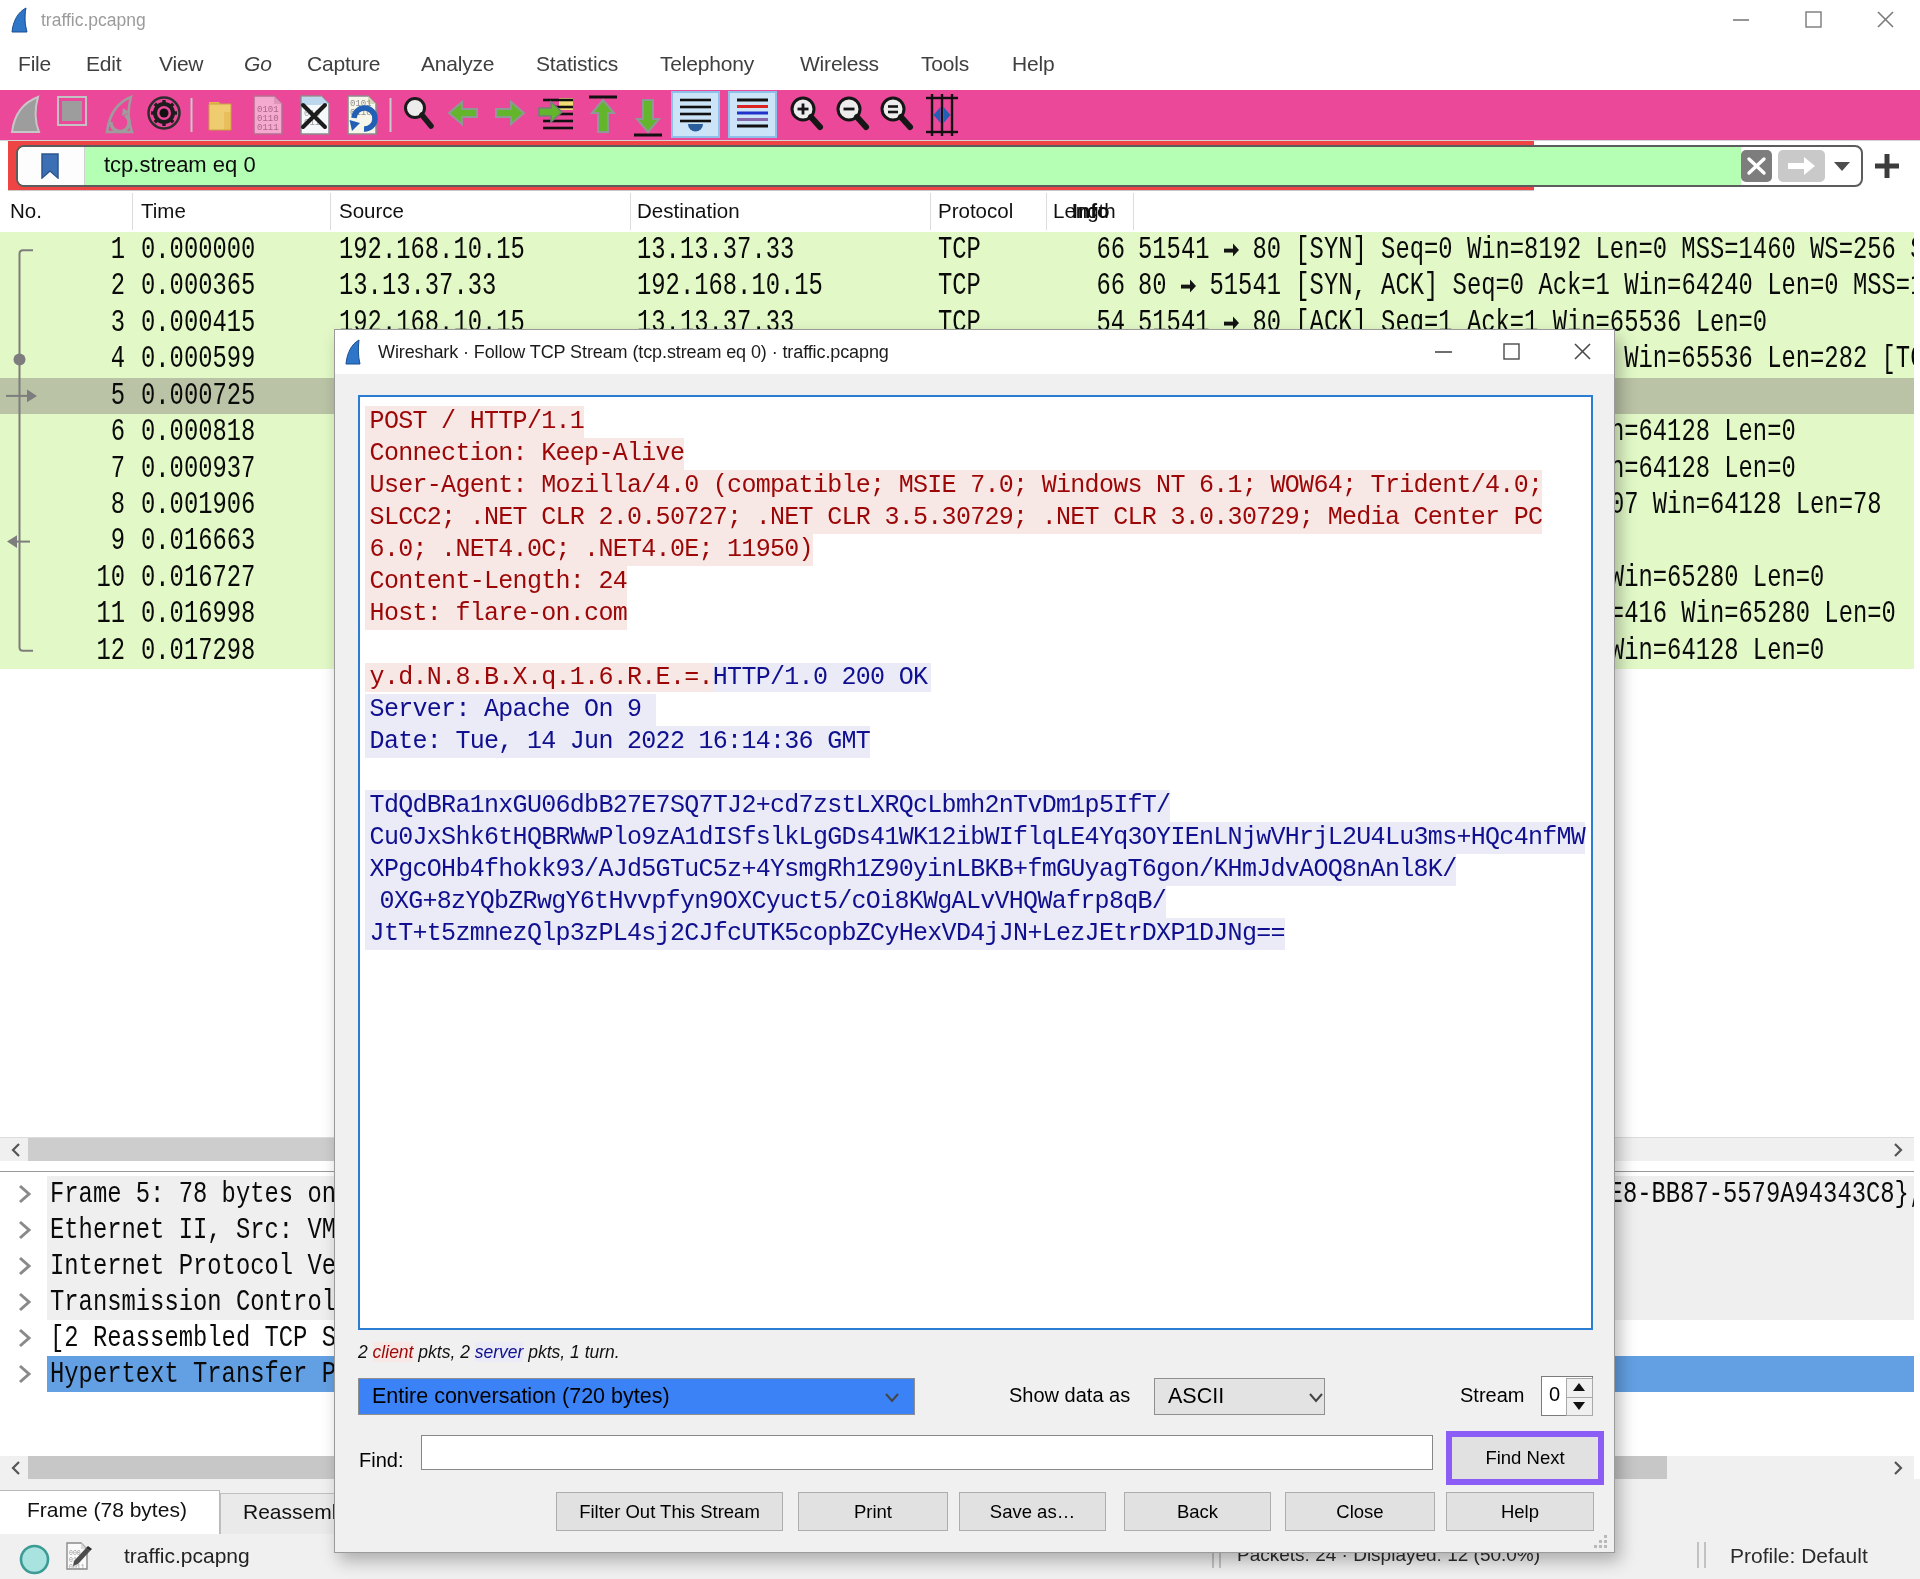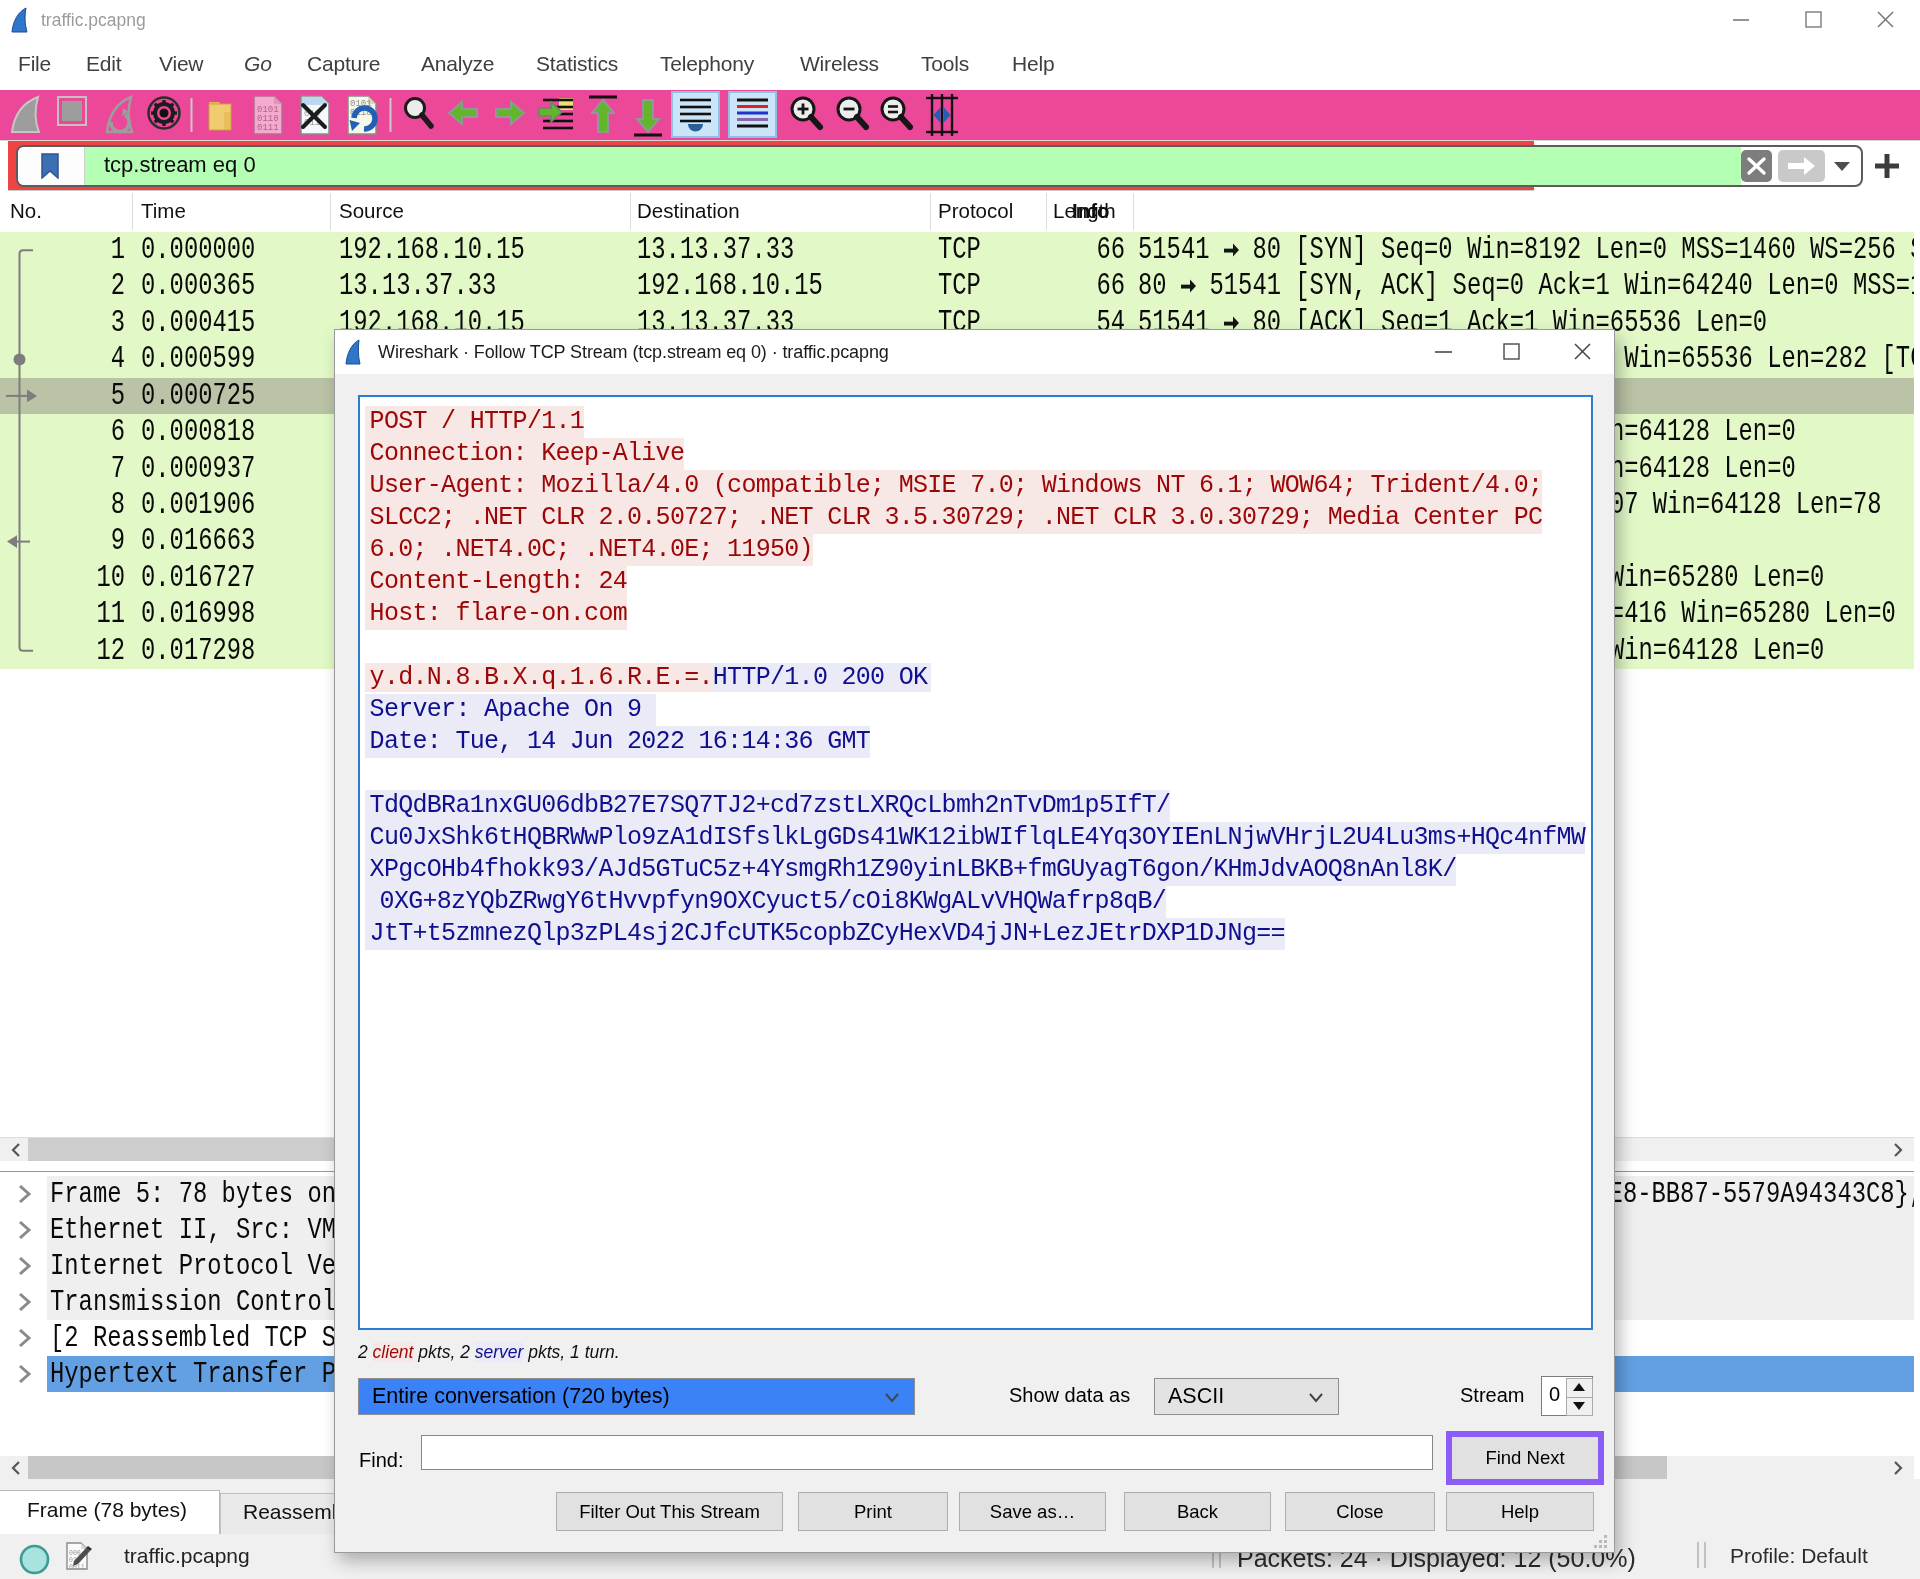--- a/index.html
+++ b/index.html
@@ -452,21 +452,21 @@
           <text x="5" y="14">000</text>
           <text x="5" y="21">011</text>
           <text x="5" y="28">0011</text>
         </g>
     <path d="M10 20 L22 7 l4 3 -12 13 -5 2 z" fill="#4d4d4d"></path>
     <path d="M22 7 l4 3 2 -2 -4 -3 z" fill="#2d2d2d"></path>
   </svg>
   <span class="abs ui" style="left:124px;top:10px;font-size:21px;color:#222;">traffic.pcapng</span>
   <div class="abs" style="left:1212px;top:8px;width:2px;height:26px;background:#c2c2c2;"></div>
   <div class="abs" style="left:1219px;top:8px;width:2px;height:26px;background:#c2c2c2;"></div>
-  <span class="abs ui" style="left:1237px;top:10px;font-size:25px;color:#2b2b2b;">Packets: 24 · Displayed: 12 (50.0%)</span>
+  <span class="abs ui" style="left:1237px;top:10px;font-size:19px;color:#2b2b2b;">Packets: 24 · Displayed: 12 (50.0%)</span>
   <div class="abs" style="left:1697px;top:8px;width:2px;height:26px;background:#c2c2c2;"></div>
   <div class="abs" style="left:1704px;top:8px;width:2px;height:26px;background:#c2c2c2;"></div>
   <span class="abs ui" style="left:1730px;top:10px;font-size:21px;color:#2b2b2b;">Profile: Default</span>
 </div>
 
 <div id="dialog" class="abs" style="left:334px;top:329px;width:1281px;height:1224px;background:#f0f0f0;
  border:1px solid #9a9a9a;box-shadow:5px 8px 16px rgba(0,0,0,0.28);box-sizing:border-box;">
   <div id="dtitle" class="abs" style="left:0;top:0;width:1279px;height:44px;background:#fff;">
     <svg class="abs" style="left:9px;top:8px;" width="26" height="28" viewBox="0 0 26 28">
       <path d="M2 26 C3 15 7.5 6 15 2 C14 10 14 18 16 26 Z" fill="#2e77c8" stroke="#1b4f94" stroke-width="1"></path>
@@ -500,21 +500,21 @@
 </div>
   <div id="dcontrols" class="abs" style="left:0;top:1000px;width:1279px;height:222px;font-size:20px;">
   <span class="abs" style="left:23px;top:12px;font-style:italic;font-size:17.5px;color:#111;">2 <span style="color:#9c0606;background:#f7e8e6;">client</span> pkts, 2 <span style="color:#0f0f8f;background:#ebebf7;">server</span> pkts, 1 turn.</span>
   <div class="abs" style="left:23px;top:48px;width:557px;height:37px;background:#3b82f6;border:1px solid #8f8f8f;box-sizing:border-box;">
     <span class="abs" style="left:13px;top:5px;color:#000;font-size:21.5px;">Entire conversation (720 bytes)</span>
     <svg class="abs" style="left:524px;top:13px;" width="18" height="12" viewBox="0 0 18 12">
             <path d="M3 2 l6 7 6 -7" fill="none" stroke="#444" stroke-width="2"></path>
           </svg>
   </div>
   <span class="abs" style="left:674px;top:54px;color:#000;">Show data as</span>
-  <div class="abs" style="left:819px;top:48px;width:185px;height:37px;background:#e3e3e3;border:1px solid #8f8f8f;box-sizing:border-box;">
+  <div class="abs" style="left:819px;top:48px;width:171px;height:37px;background:#e3e3e3;border:1px solid #8f8f8f;box-sizing:border-box;">
     <span class="abs" style="left:13px;top:5px;color:#000;font-size:21.5px;">ASCII</span>
     <svg class="abs" style="left:152px;top:13px;" width="18" height="12" viewBox="0 0 18 12">
             <path d="M3 2 l6 7 6 -7" fill="none" stroke="#444" stroke-width="2"></path>
           </svg>
   </div>
   <span class="abs" style="left:1125px;top:54px;color:#000;">Stream</span>
   <div class="abs" style="left:1206px;top:46px;width:52px;height:40px;background:#fff;border:1px solid #7c7c7c;box-sizing:border-box;">
     <span class="abs" style="left:7px;top:6px;color:#000;">0</span>
     <div class="abs" style="left:24px;top:1px;width:25px;height:18px;background:#f0f0f0;border:1px solid #a9a9a9;"></div>
     <div class="abs" style="left:24px;top:20px;width:25px;height:17px;background:#f0f0f0;border:1px solid #a9a9a9;"></div>

